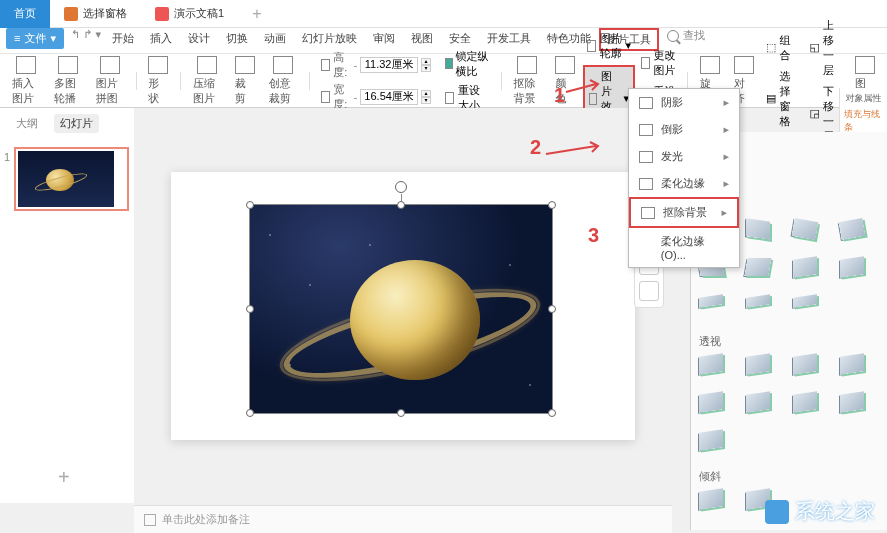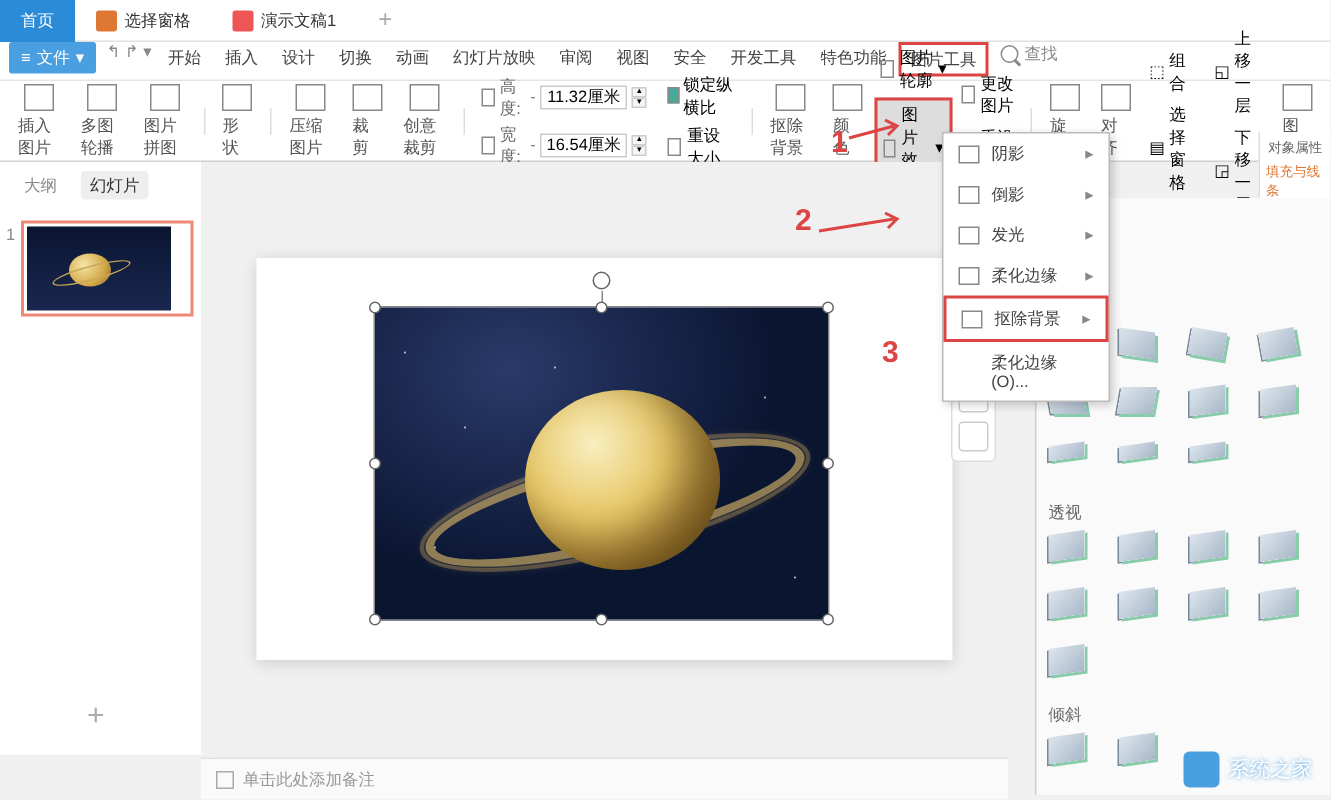--- a/index.html
+++ b/index.html
@@ -67,21 +67,21 @@
 .stars{position:absolute;inset:0;background-image:radial-gradient(1px 1px at 20px 30px,#fff,transparent),radial-gradient(1px 1px at 60px 80px,#fff,transparent),radial-gradient(1px 1px at 120px 40px,#fff,transparent),radial-gradient(1px 1px at 200px 120px,#fff,transparent),radial-gradient(1px 1px at 260px 60px,#fff,transparent),radial-gradient(1px 1px at 40px 160px,#fff,transparent),radial-gradient(1px 1px at 280px 180px,#fff,transparent);}
 .saturn{position:absolute;top:55px;left:100px;width:130px;height:120px;background:radial-gradient(circle at 35% 30%,#f8eec0,#e8c868 40%,#c89838 70%,#785820);border-radius:50%;box-shadow:inset -20px -15px 30px rgba(0,0,0,.4);}
 .ring{position:absolute;top:100px;left:30px;width:260px;height:60px;border:6px solid rgba(200,168,98,.7);border-radius:50%;transform:rotate(-14deg);box-shadow:0 0 8px rgba(200,168,98,.4);}
 .ring:before{content:"";position:absolute;inset:-10px;border:3px solid rgba(180,148,88,.4);border-radius:50%;}
 .float-tools{position:absolute;top:196px;left:634px;width:30px;background:#fff;border:1px solid #ddd;border-radius:4px;display:flex;flex-direction:column;gap:6px;padding:6px 4px;z-index:3;}
 .ft-btn{width:20px;height:20px;border:1px solid #ccc;border-radius:3px;}
 .notes{position:absolute;bottom:0;left:134px;width:538px;height:28px;background:#fafafa;border-top:1px solid #e0e0e0;display:flex;align-items:center;padding:0 10px;color:#999;}
 .notes .ico{width:12px;height:12px;border:1px solid #aaa;margin-right:6px;}
 .watermark{position:absolute;bottom:8px;right:12px;display:flex;align-items:center;gap:6px;z-index:20;}
 .wm-logo{width:24px;height:24px;background:#4a9fe0;border-radius:4px;}
-.wm-txt{color:#fff;font-size:14px;text-shadow:0 0 3px #4a9fe0;}
+.wm-txt{color:#fff;font-size:20px;text-shadow:0 0 3px #4a9fe0;}
 </style>
 </head>
 <body>
 
 <div class="topbar">
   <div class="tab home">首页</div>
   <div class="tab doc">
       <span class="ico"></span>
       <span>选择窗格</span>
     </div>

